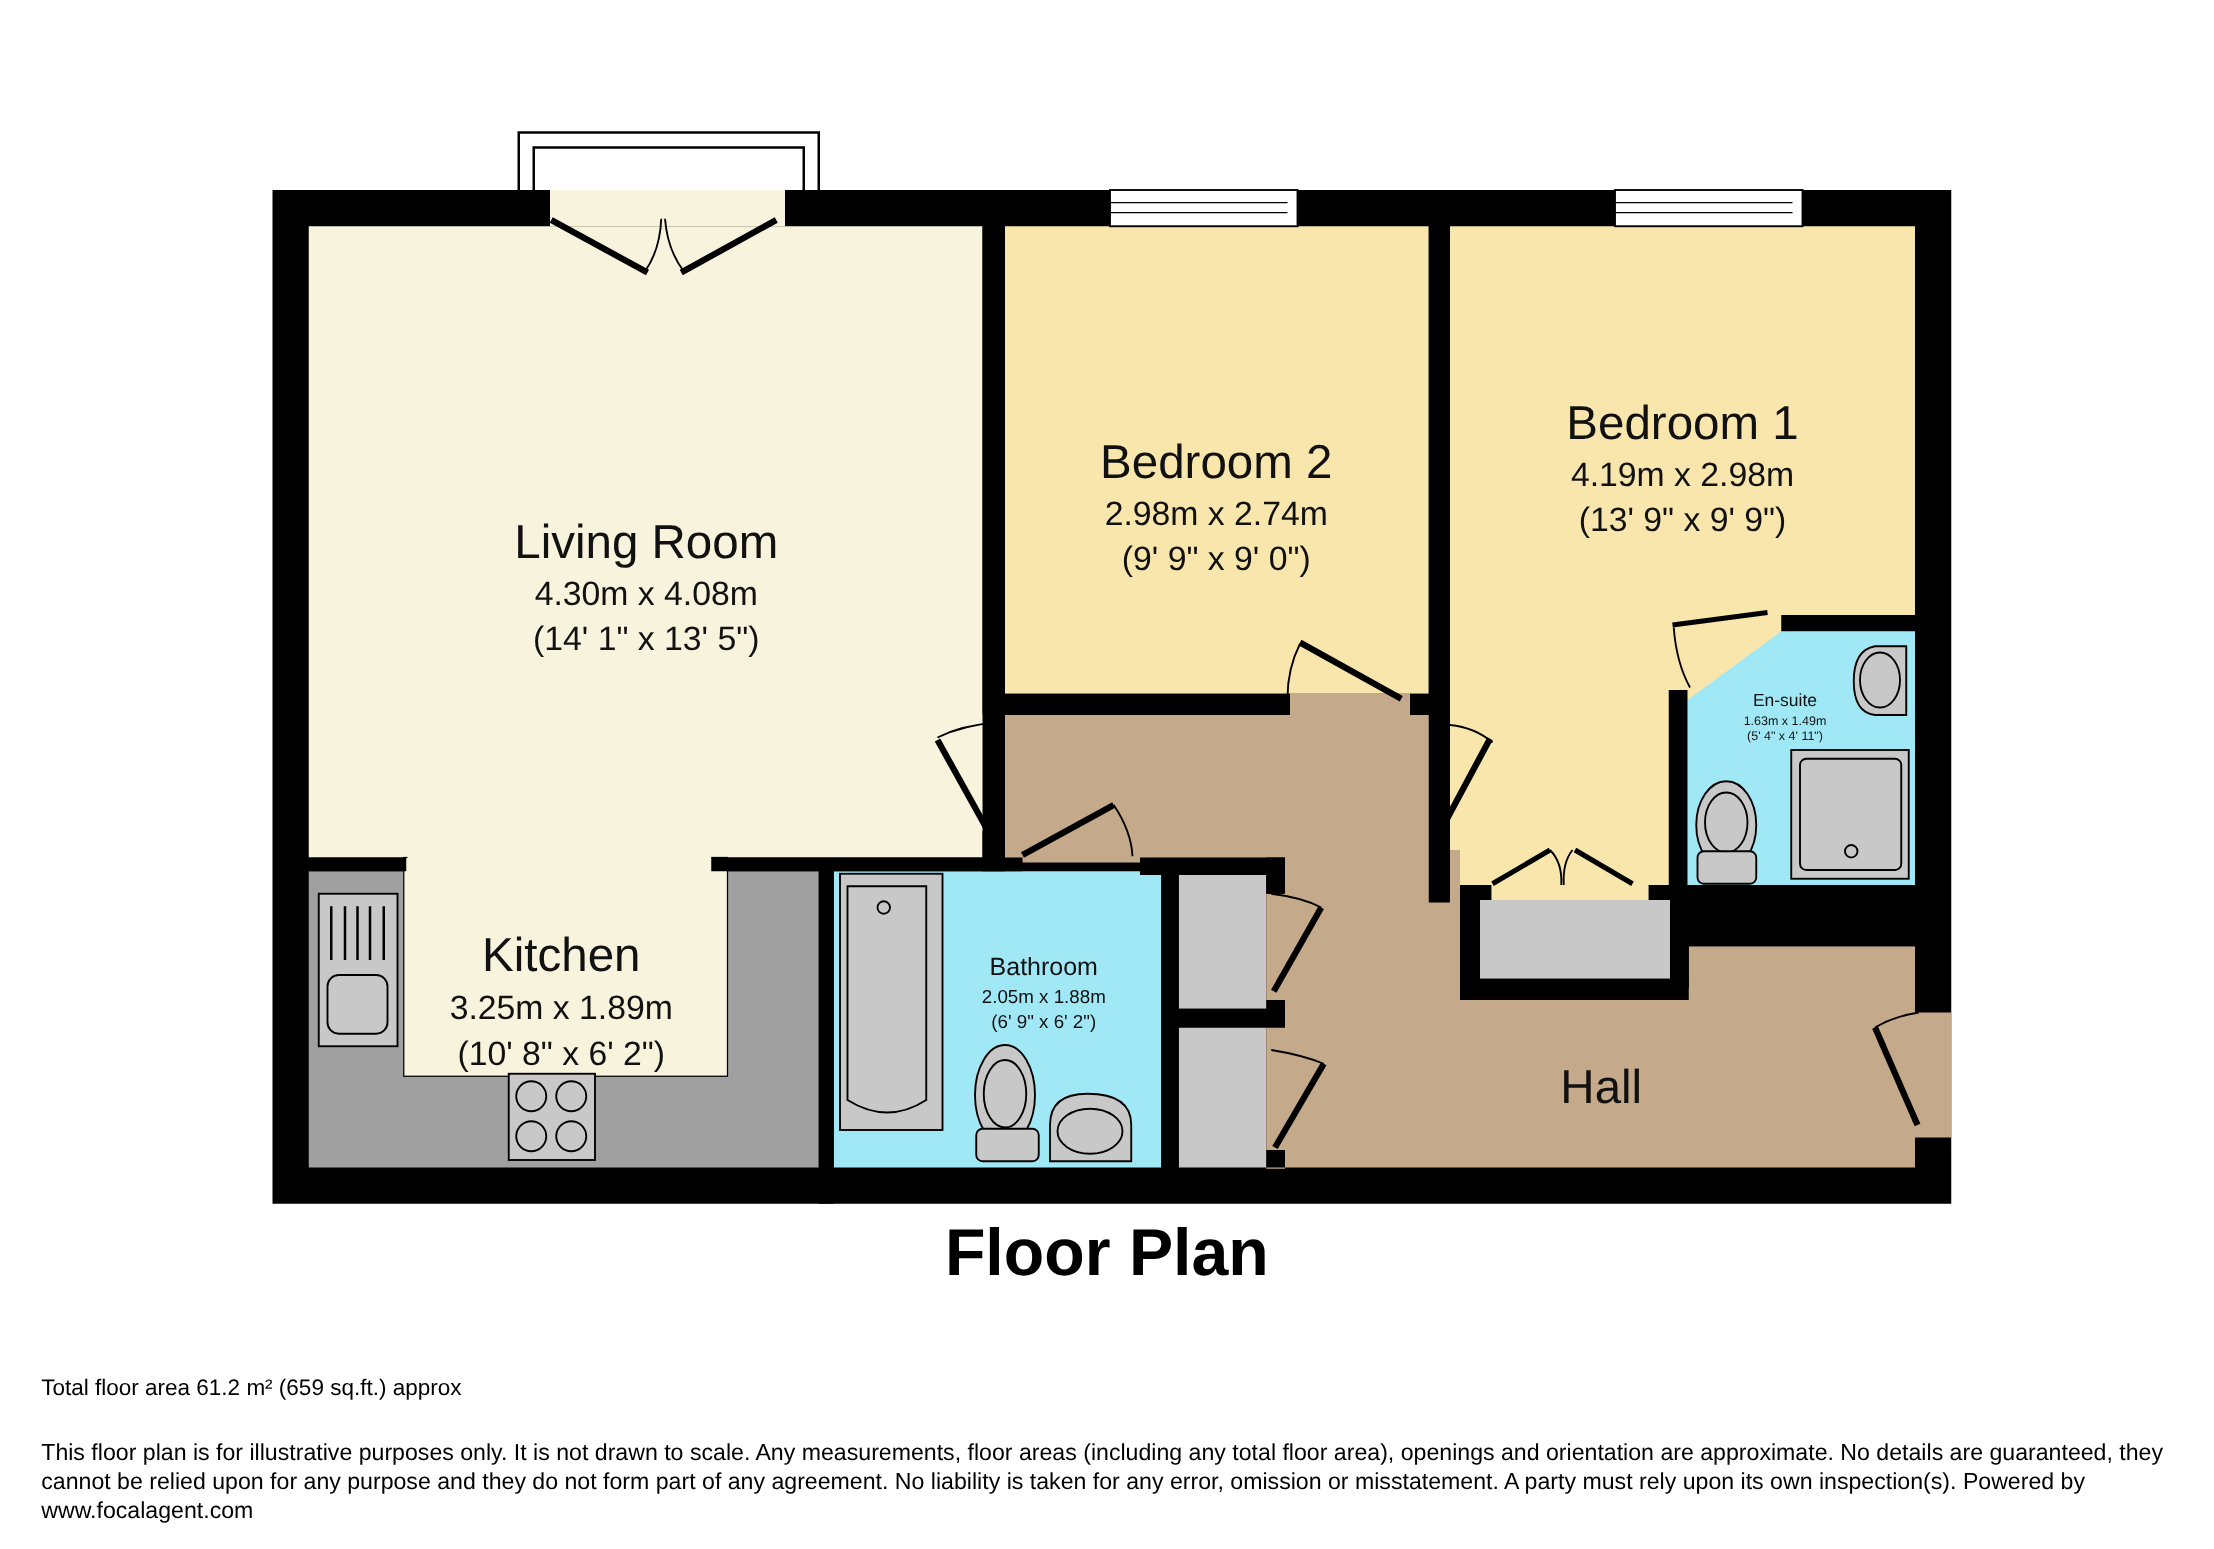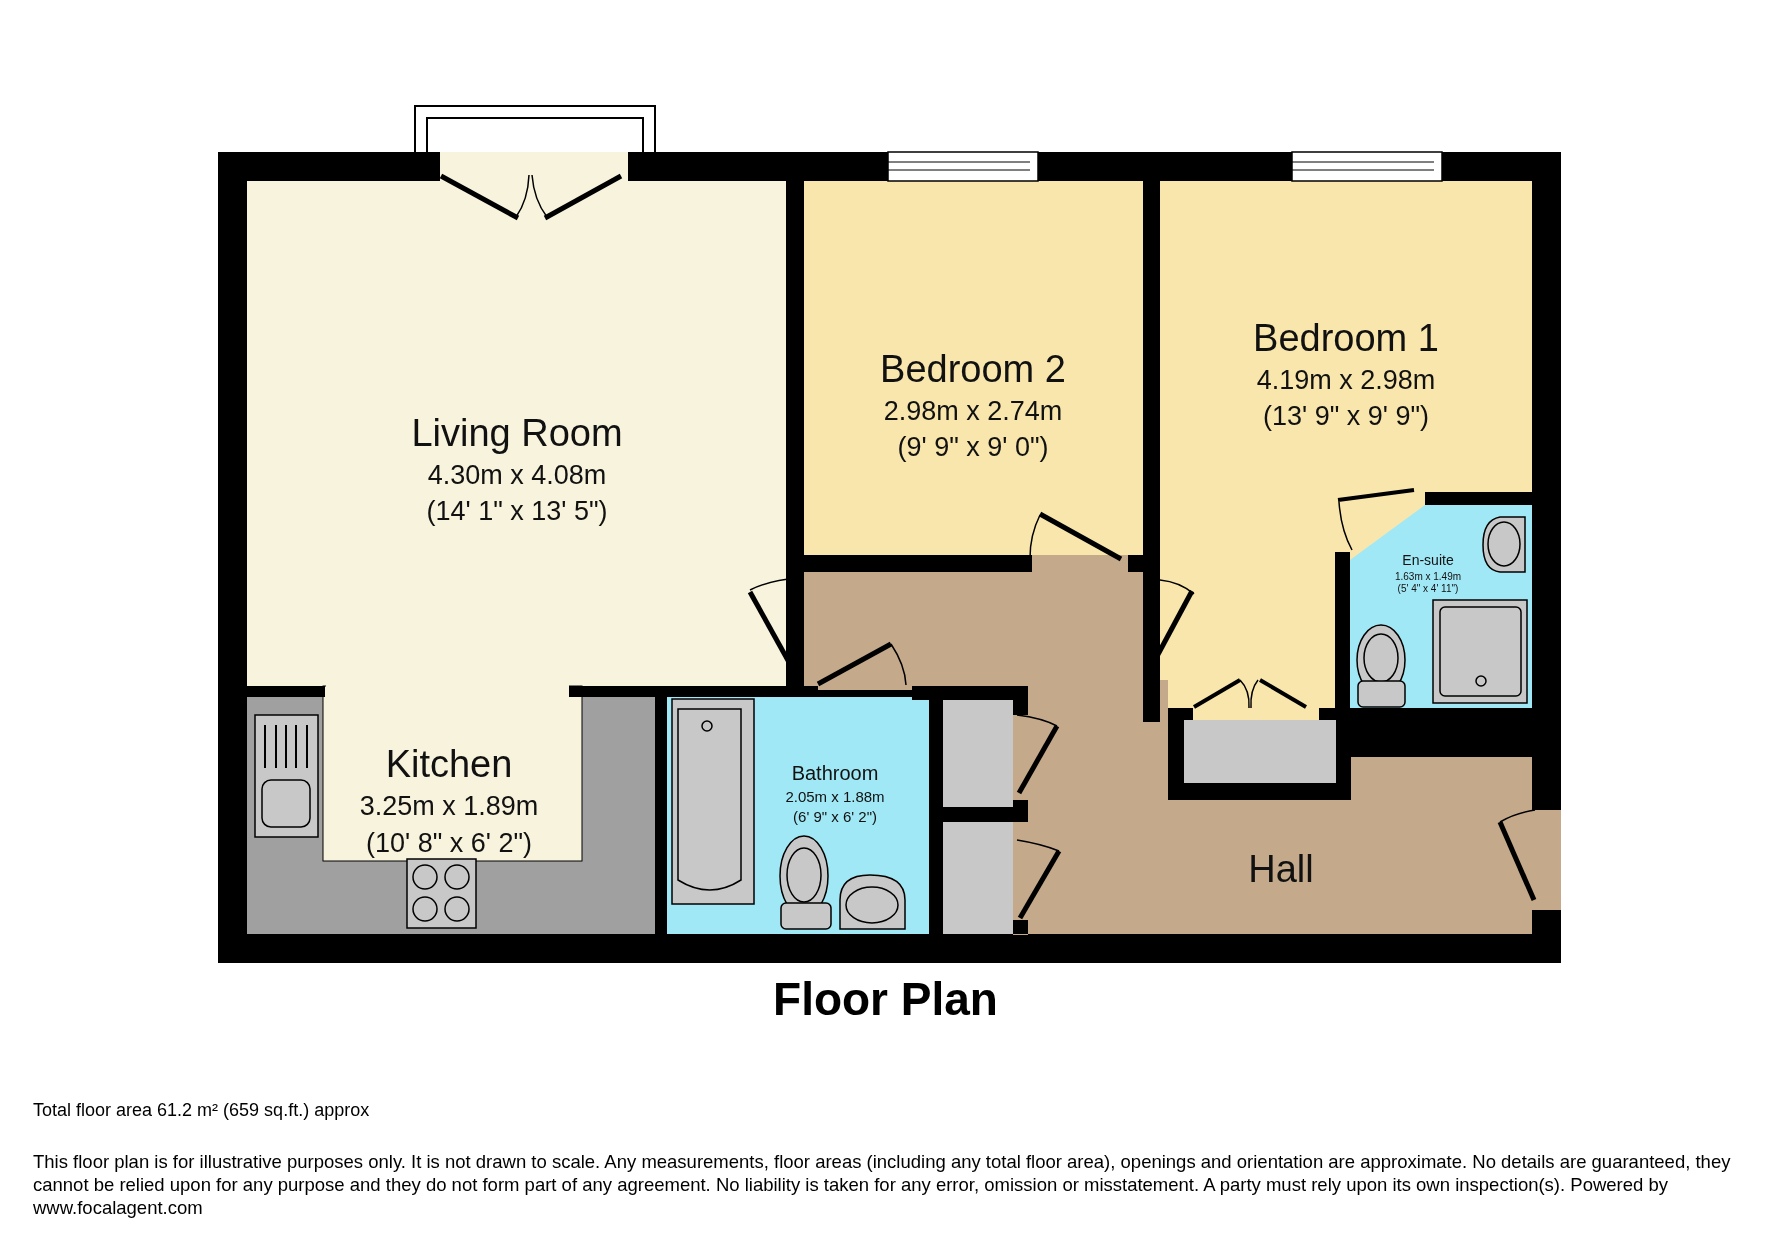--- a/index.html
+++ b/index.html
@@ -1,19 +1,19 @@
 <!DOCTYPE html>
 <html><head>
   <meta charset="utf-8">
   <style>
     html, body { margin: 0; padding: 0; background: #ffffff; }
     body { width: 1771px; height: 1239px; position: relative; overflow: hidden; font-family: "Liberation Sans", sans-serif; color: #000; }
     #plan { position: absolute; left: 0; top: 0; width: 1771px; height: 1000px; }
     .room-label { font-family: "Liberation Sans", sans-serif; fill: #111; text-anchor: middle; }
-    .title { position: absolute; left: 0; width: 1771px; top: 972px; text-align: center; font-size: 46px; font-weight: bold; font-family: "Liberation Sans", sans-serif; letter-spacing: 0px; }
+    .title { position: absolute; left: 0; width: 1771px; top: 972px; text-align: center; font-size: 53px; font-weight: bold; font-family: "Liberation Sans", sans-serif; letter-spacing: 0px; }
     .total { position: absolute; left: 33px; top: 1100px; font-size: 18px; }
     .disclaimer { position: absolute; left: 33px; top: 1150px; width: 1710px; font-size: 18.5px; line-height: 23px; }
   </style>
 </head>
 <body>
 
 <svg id="plan" viewBox="0 0 1771 1000" xmlns="http://www.w3.org/2000/svg">
 
   <g fill="none" stroke="#000" stroke-width="2">
     <path d="M415 152 V106 H655 V152"></path>

